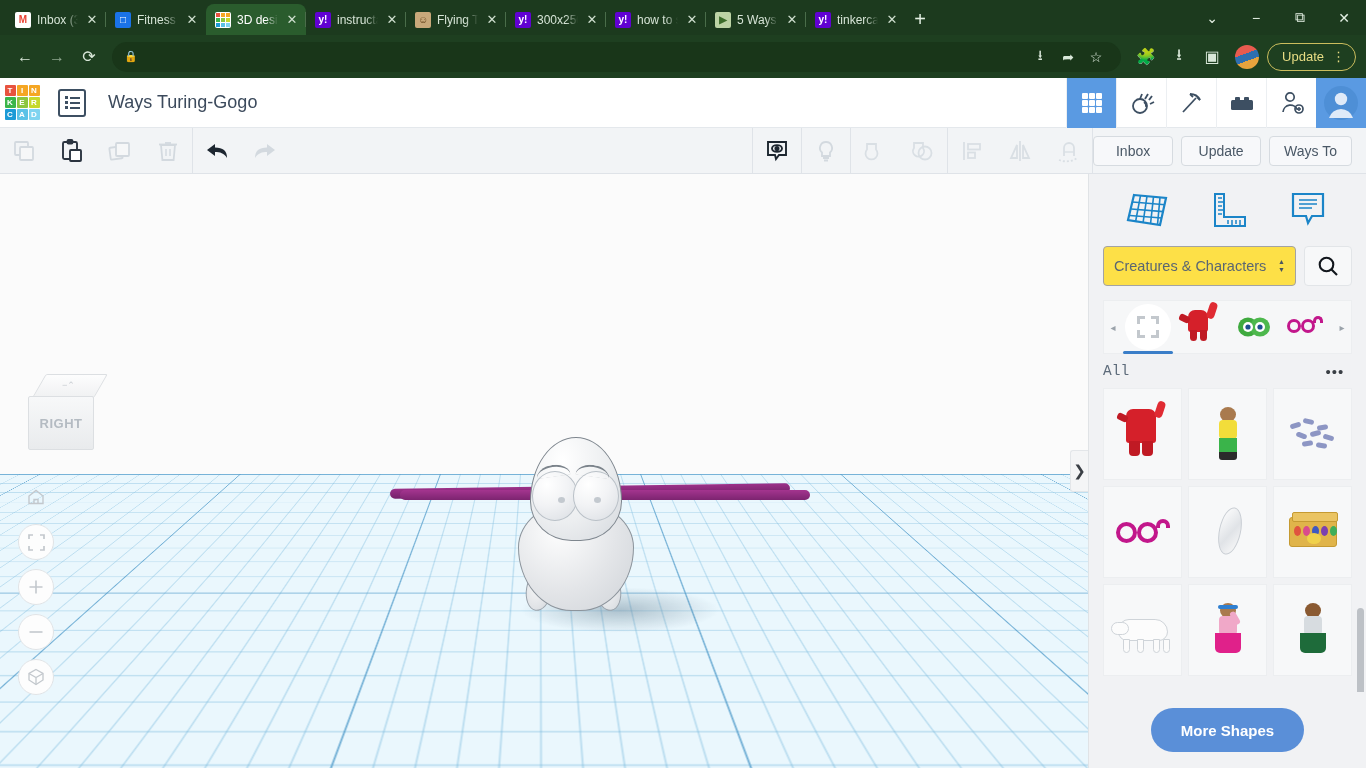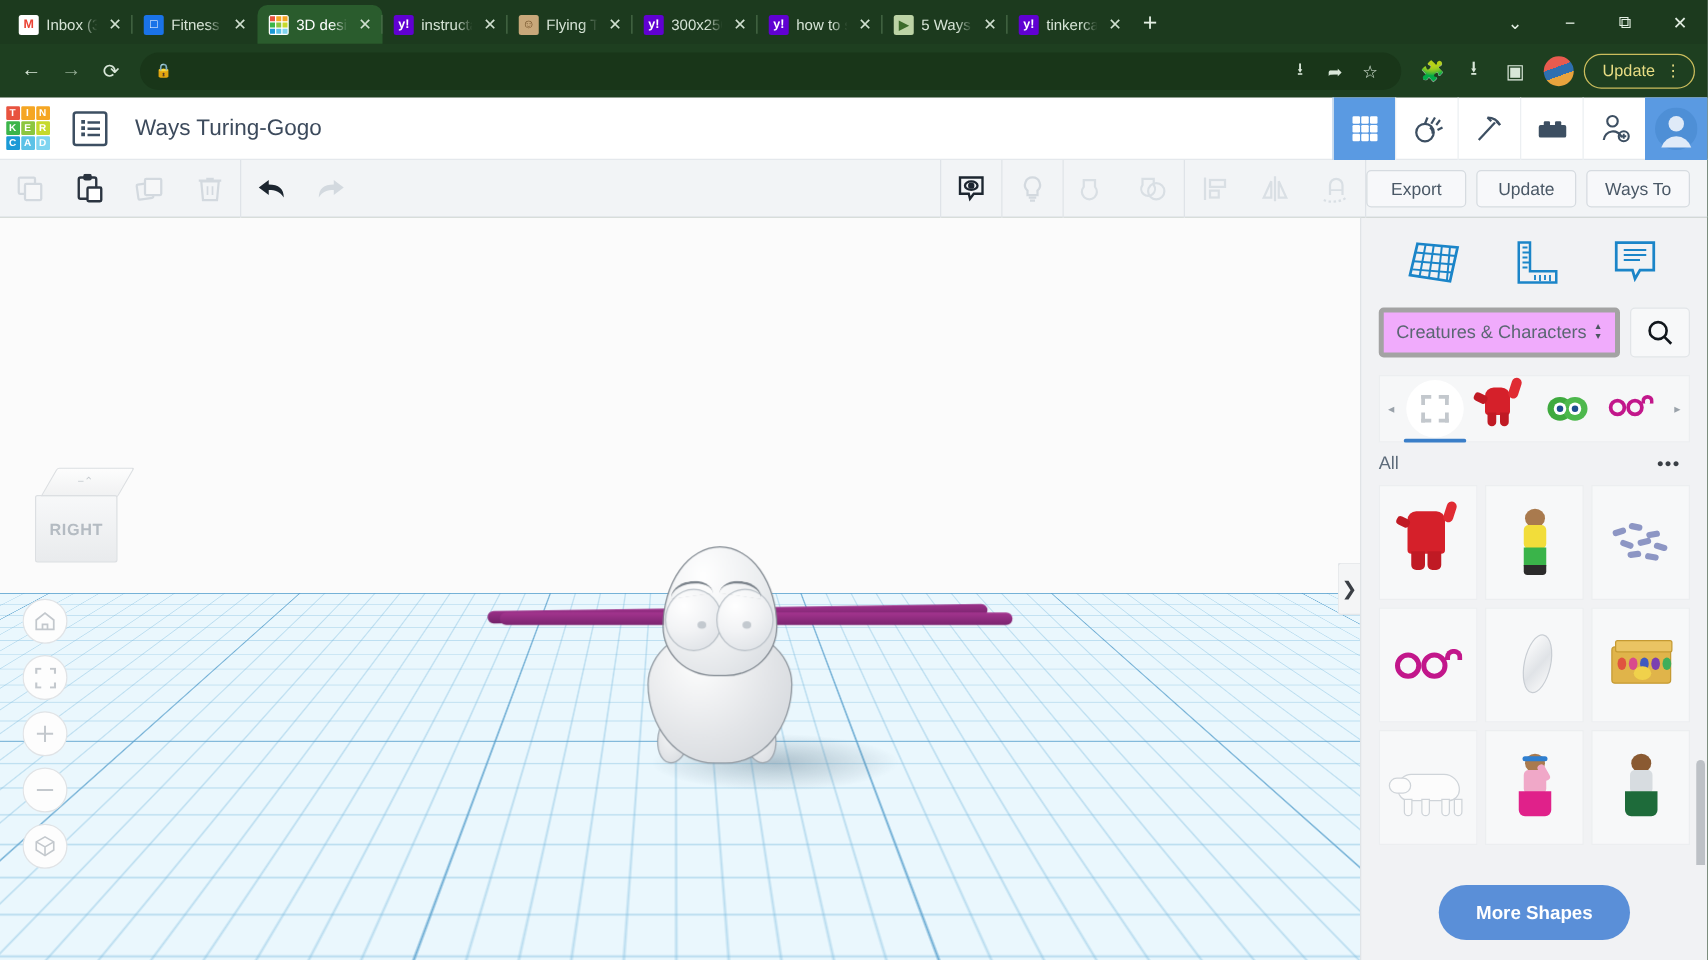--- a/index.html
+++ b/index.html
@@ -250,21 +250,21 @@
 
   
   .panel { width: 278px; height:594px; background:#f1f2f4;
     border-left:1px solid #e0e3e6; display:flex; flex-direction:column; }
   .panel-tools { height:72px; display:flex; align-items:center;
     justify-content:space-around; padding:0 18px; }
   .panel-tool { width:48px;height:48px;display:flex;align-items:center;
     justify-content:center; }
   .panel-search { display:flex; padding: 0 14px 14px; gap:8px; }
   .cat-select {
-    flex:1 1 auto; height:40px; background:#f0abfc; border:4px solid #a3a3a3;
+    flex:1 1 auto; height:40px; background:#fde047; border:1px solid #a3a3a3;
     border-radius:4px; display:flex;align-items:center; padding:0 10px;
     font-size:14.5px; color:#5a6672;
   }
   .spin { margin-left:auto; display:flex;flex-direction:column; gap:2px;
     color:#4a5561; font-size:7px; line-height:6px;}
   .search-btn { width:48px;height:40px; background:#f7f8f9;
     border:1px solid #e2e5e8; border-radius:4px;
     display:flex;align-items:center;justify-content:center; }
 
   .carousel { height:54px; margin: 0 14px; background:#f6f7f8;
@@ -281,21 +281,21 @@
   }
   .brackets { width:22px;height:22px; position:relative; }
   .brackets i { position:absolute; width:8px;height:8px; border:3px solid #c3c8cd;}
   .brackets i:nth-child(1){left:0;top:0;border-right:none;border-bottom:none;}
   .brackets i:nth-child(2){right:0;top:0;border-left:none;border-bottom:none;}
   .brackets i:nth-child(3){left:0;bottom:0;border-right:none;border-top:none;}
   .brackets i:nth-child(4){right:0;bottom:0;border-left:none;border-top:none;}
 
   .panel-label-row { height:34px; display:flex; align-items:center;
     padding: 0 14px; }
-  .panel-label { font-size:14.5px; color:#5d6b7a; }
+  .panel-label { font-size:14.5px; color:#5d6b7a;font-family:Liberation Mono, monospace; }
   .panel-more { margin-left:auto; width:34px;height:26px;
     display:flex;align-items:center;justify-content:center;
     color:#3a3f45; font-size:15px; letter-spacing:1px; }
 
   .shape-grid { flex:1 1 auto; overflow:hidden; position:relative;
     padding: 0 14px; }
   .shape-rows { display:grid; grid-template-columns:repeat(3,1fr); gap:6px; }
   .shape-cell { height:92px; background:#f7f8f9; border:1px solid #eceef0;
     display:flex; align-items:center; justify-content:center; }
   .scrollbar { position:absolute; right:2px; top:220px; width:7px;
@@ -620,21 +620,21 @@
     <div class="tb-btn dim">
       <svg width="24" height="24" viewBox="0 0 24 24" fill="none" stroke="#a7b4c0" stroke-width="1.8">
           <path d="M8 17V9a5 5 0 0 1 10 0v8"></path>
           <path d="M8 13h10" stroke-width="1.4"></path>
           <path d="M3 21c5 2 13 2 18-2" stroke-dasharray="2 2"></path>
         </svg>
     </div>
   </div>
   <div class="tb-sep"></div>
   <div class="tb-right">
-    <div class="tb-text-btn">Export</div>
+    <div class="tb-text-btn">Inbox</div>
     <div class="tb-text-btn">Update</div>
     <div class="tb-text-btn">Ways To</div>
   </div>
 </div>
 
 <div class="tc-main">
 
   <div class="viewport">
     <div class="workplane"></div>
     <div class="wp-fade"></div>

